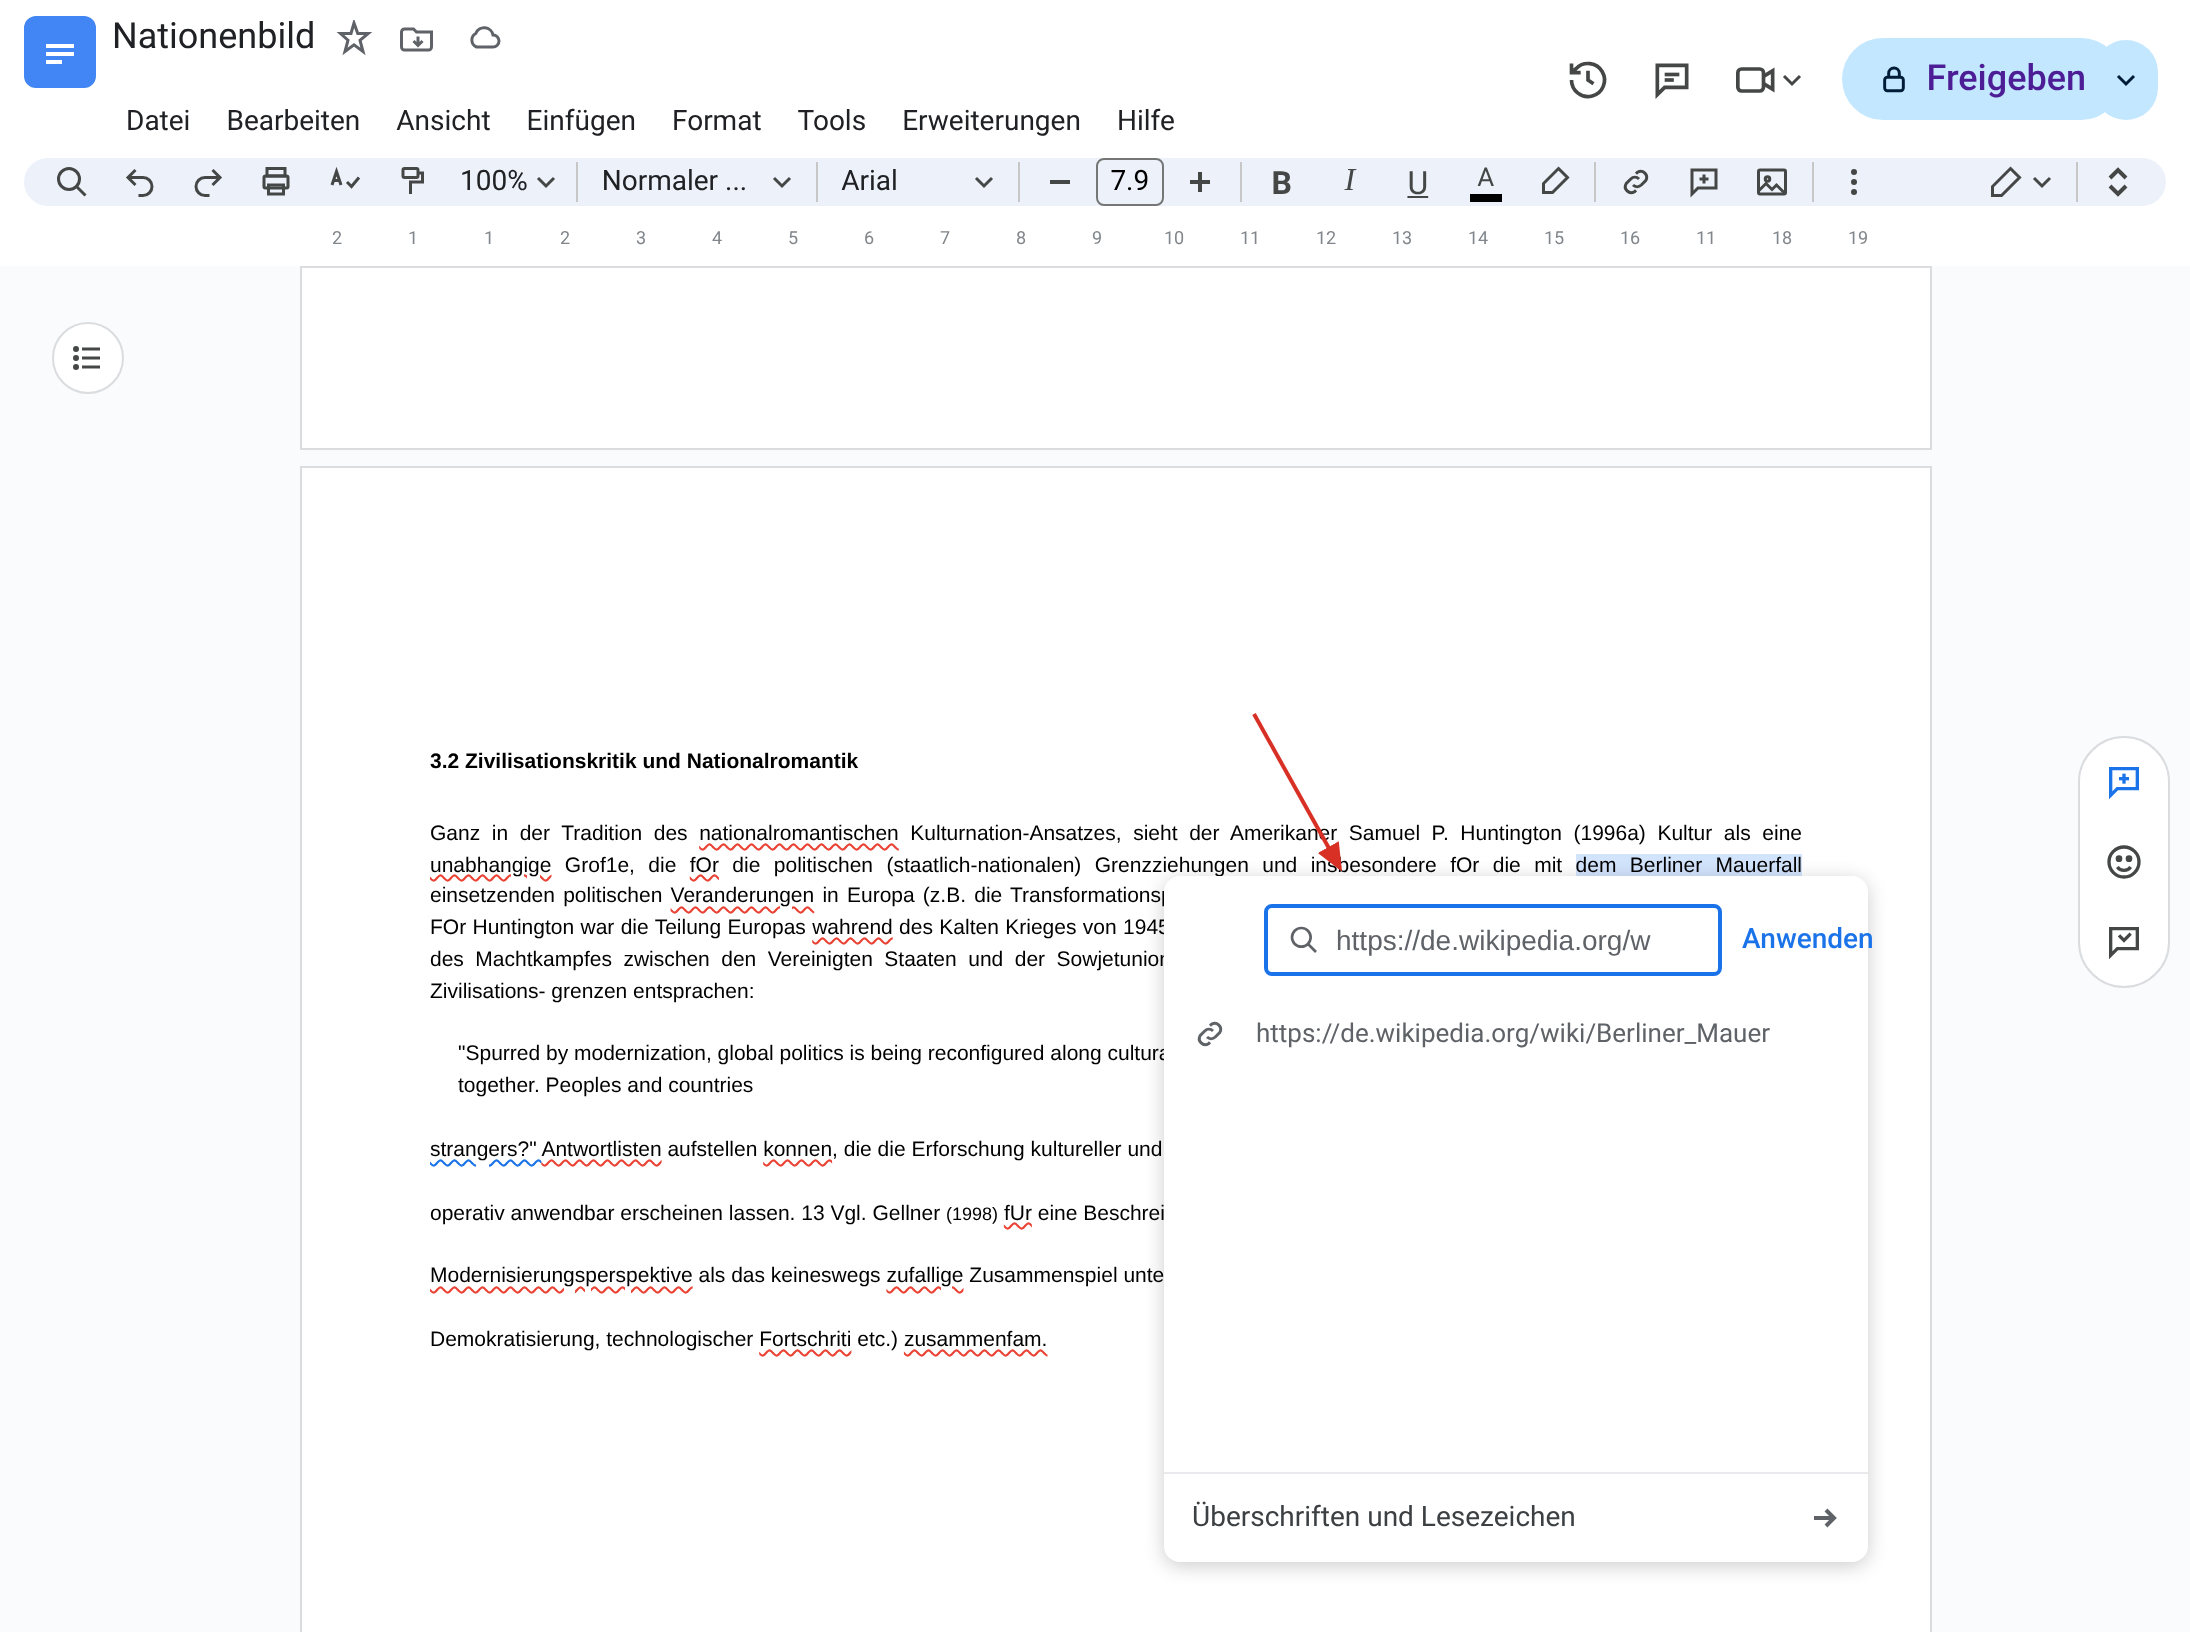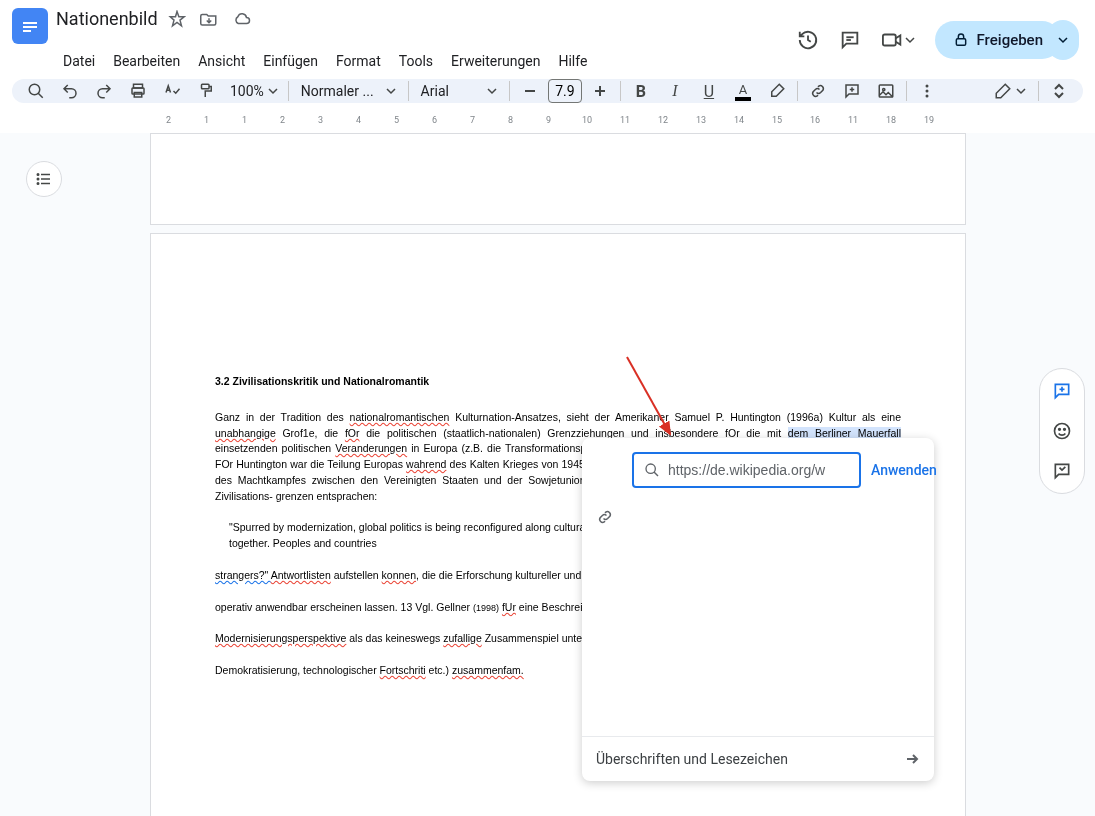--- a/index.html
+++ b/index.html
@@ -9,21 +9,21 @@
 .doc-icon svg { fill: white; }
 .title-area { flex: 1; display: flex; flex-direction: column; gap: 2px; }
 .title-row { display: flex; align-items: center; gap: 10px; }
 .doc-title { font-size: 18px; color: #202124; }
 .title-icons { display: flex; gap: 14px; color: #5f6368; }
 .title-icons span { cursor: pointer; }
 .menu-bar { display: flex; gap: 4px; margin-top: 20px; }
 .menu-item { font-size: 14px; color: #202124; padding: 2px 7px; border-radius: 4px; cursor: pointer; }
 .header-right { display: flex; align-items: center; gap: 20px; margin-right: 4px; }
 .header-icon { color: #444746; cursor: pointer; display: flex; align-items: center; }
-.share-btn { background: #c2e7ff; border-radius: 40px; padding: 10px 18px; display: flex; align-items: center; gap: 8px; font-size: 15px; font-weight: 500; color: #0f172a; cursor: pointer; }
+.share-btn { background: #c2e7ff; border-radius: 40px; padding: 10px 18px; display: flex; align-items: center; gap: 8px; font-size: 18px; font-weight: 500; color: #4c1d95; cursor: pointer; }
 .share-dropdown { background: #c2e7ff; border-radius: 40px; width: 32px; height: 40px; display: flex; align-items: center; justify-content: center; cursor: pointer; margin-left: -14px; }
 .toolbar { background: #edf2fa; border-radius: 24px; margin: 0 12px 8px; padding: 4px 8px; display: flex; align-items: center; gap: 2px; height: 24px; }
 .tool-btn { width: 32px; height: 32px; border-radius: 4px; display: flex; align-items: center; justify-content: center; cursor: pointer; color: #444746; }
 .tool-sep { width: 1px; height: 20px; background: #c7c7c7; margin: 0 2px; }
 .zoom { display: flex; align-items: center; gap: 4px; padding: 0 6px; font-size: 14px; color: #202124; cursor: pointer; }
 .style-select { display: flex; align-items: center; gap: 12px; padding: 0 8px; font-size: 14px; color: #202124; cursor: pointer; min-width: 100px; }
 .font-select { display: flex; align-items: center; gap: 38px; padding: 0 8px; font-size: 14px; color: #202124; cursor: pointer; }
 .font-size-box { border: 1px solid #747775; border-radius: 4px; width: 34px; height: 24px; display: flex; align-items: center; justify-content: center; font-size: 14px; }
 .toolbar-spacer { flex: 1; }
 .edit-mode { display: flex; align-items: center; gap: 4px; padding: 0 8px; cursor: pointer; }
@@ -341,20 +341,21 @@
           <line x1="15" y1="15" x2="21" y2="21"></line>
         </svg>
       <input class="link-search-input" value="https://de.wikipedia.org/w" style="">
     </div>
     <span class="apply-btn">Anwenden</span>
   </div>
   <div class="link-suggestion">
     <svg width="18" height="18" viewBox="0 0 24 24" fill="none" stroke="#5f6368" stroke-width="2">
         <path d="M10 14a4 4 0 0 0 5.5 0l3-3a4 4 0 0 0-5.5-5.5l-1 1M14 10a4 4 0 0 0-5.5 0l-3 3a4 4 0 0 0 5.5 5.5l1-1"></path>
       </svg>
+    <span class="link-suggestion-text">https://de.wikipedia.org/wiki/Berliner_Mauer</span>
   </div>
   <div class="link-blank"></div>
   <div class="link-footer">
     <span>Überschriften und Lesezeichen</span>
     <svg width="16" height="16" viewBox="0 0 16 16" fill="none" stroke="#5f6368" stroke-width="2">
         <path d="M3 8h10M9 4l4 4-4 4"></path>
       </svg>
   </div>
 </div>
 

